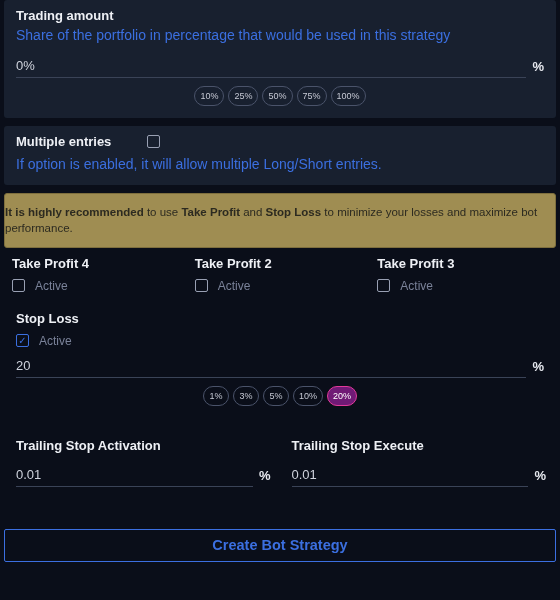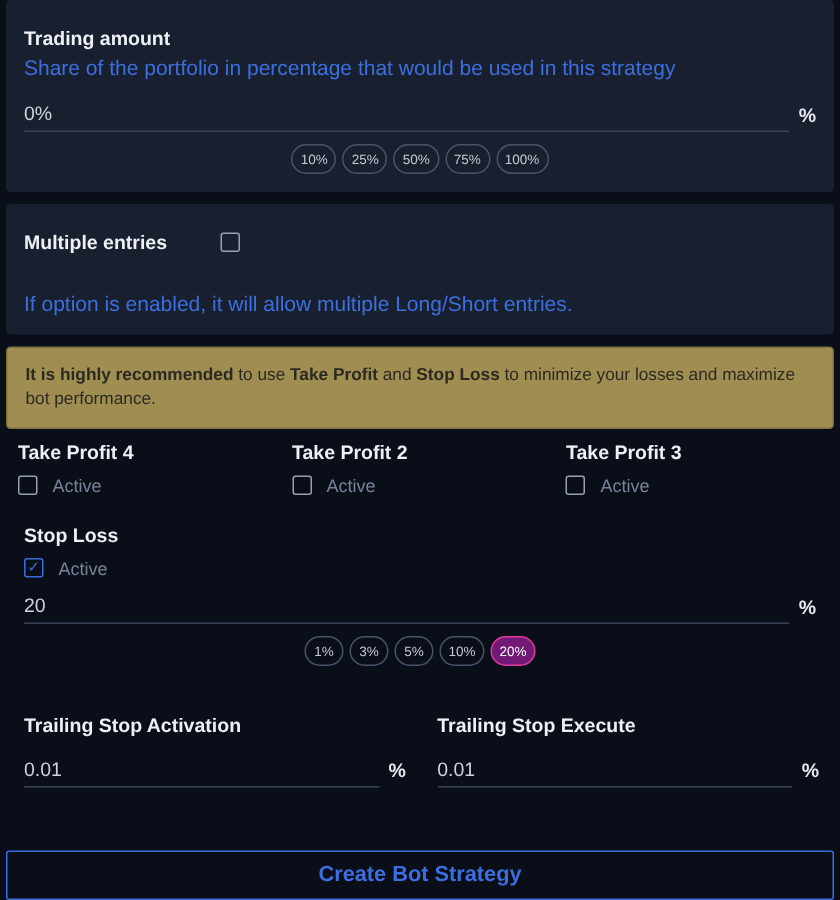--- a/index.html
+++ b/index.html
@@ -9,21 +9,21 @@
     background: #0a0e19;
     font-family: -apple-system, BlinkMacSystemFont, "Segoe UI", Arial, sans-serif;
     color: #d7d9e0;
     font-size: 12px;
     overflow: hidden;
   }
   .wrap { padding: 0; }
   .panel {
     background: #18202f;
     border-radius: 3px;
-    padding: 18px 12px 12px 12px;
+    padding: 8px 12px 12px 12px;
     margin: 0 4px 8px 4px;
   }
   .sect-title {
     font-weight: 700;
     font-size: 13px;
     color: #eef0f5;
     margin-bottom: 3px;
   }
   .sect-help {
     color: #3b6fe0;
@@ -83,21 +83,21 @@
     cursor: pointer;
     color: #7c89a8;
     font-size: 10px;
     line-height: 1;
     background: transparent;
   }
   .cbox.chk { border-color: #3b6fe0; color: #3b6fe0; }
   .banner {
     background: #9f8d52;
     border-radius: 3px;
-    padding: 10px 12px;
+    padding: 10px 0;
     color: #2c2a20;
     font-size: 11.5px;
     line-height: 1.4;
     margin: 4px 4px 8px 4px;
     border: 1px solid #7e6f3e;
   }
   .banner b { font-weight: 700; }
   .cols3 {
     display: flex;
     gap: 12px;
@@ -159,21 +159,21 @@
     <div class="chipset">
       <span class="chip">10%</span>
       <span class="chip">25%</span>
       <span class="chip">50%</span>
       <span class="chip">75%</span>
       <span class="chip">100%</span>
     </div>
   </div>
 
   <div class="panel">
-    <div class="row-inline" style="margin-bottom:24px;gap:36px;">
+    <div class="row-inline" style="margin-bottom:6px;gap:36px;">
       <span class="sect-title" style="margin:0;">Multiple entries</span>
       <span class="cbox"></span>
     </div>
     <div class="sect-help" style="margin-bottom:0;">If option is enabled, it will allow multiple Long/Short entries.</div>
   </div>
 
   <div class="banner">
     <b>It is highly recommended </b><span>to use </span><b>Take Profit</b><span> and </span><b>Stop Loss</b><span> to minimize your losses and maximize bot performance.</span>
   </div>
 

